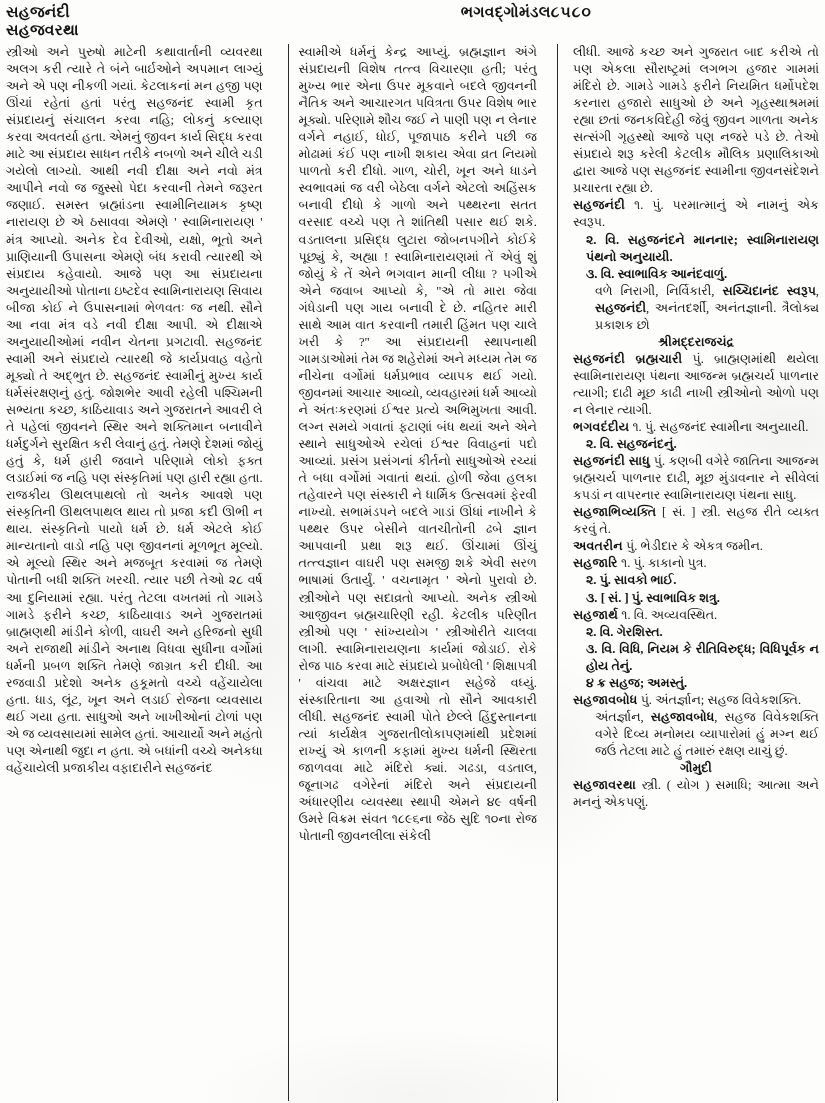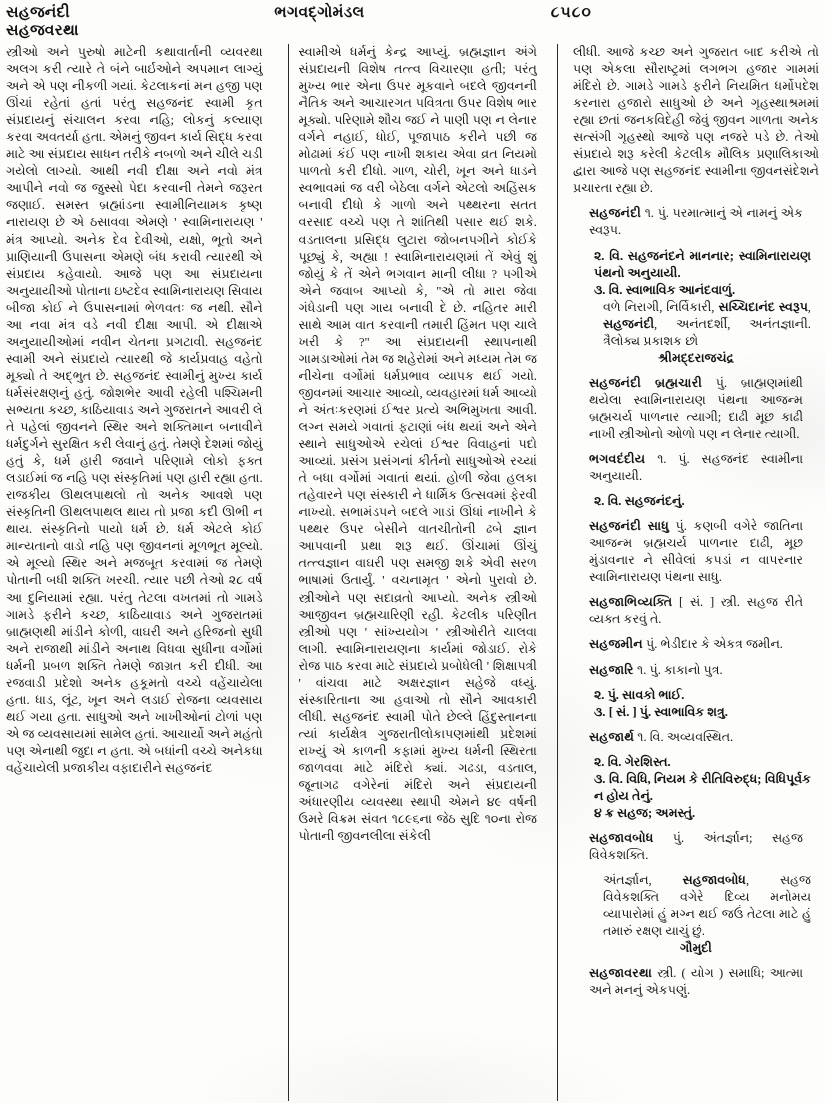--- a/index.html
+++ b/index.html
@@ -40,21 +40,21 @@
     align-items: flex-start;
     justify-content: space-between;
   }
   .hdr-left, .hdr-center, .hdr-right {
     font-weight: bold;
     font-size: 15.5px;
     line-height: 18px;
     letter-spacing: 0.2px;
   }
   .hdr-left { text-align: left; width: 33%; }
-  .hdr-center { text-align: left; width: 34%; }
+  .hdr-center { text-align: right; width: 34%; }
   .hdr-right { text-align: left; width: 33%; letter-spacing: 1.2px; }
   .hdr-left .l2 { display: block; }
 
   .columns {
     position: absolute;
     top: 44px;
     left: 6px;
     right: 6px;
     bottom: 2px;
     display: flex;
@@ -84,21 +84,21 @@
   .rule-1 { left: 282px; }
   .rule-2 { left: 551px; }
 
   p.para {
     margin: 0;
     text-indent: 0;
   }
 
   
   .entry {
-    margin: 8px;
+    margin: 0;
     text-align: justify;
   }
   .entry + .entry { margin-top: 0px; }
   .hw {
     font-weight: bold;
     letter-spacing: 0.2px;
   }
   .sense {
     margin: 0;
     padding-left: 13px;
@@ -174,21 +174,21 @@
             <p class="entry"><span class="hw">ભગવદંદીય</span><span> ૧. પું. સહજનંદ સ્વામીના અનુયાયી.</span></p>
             <p class="sense">૨. વિ. સહજનંદનું.</p>
           </div>
           <div class="entry">
             <p class="entry"><span class="hw">સહજનંદી સાધુ</span><span> પું. કણબી વગેરે જાતિના આજન્મ બ્રહ્મચર્ય પાળનાર દાઢી, મૂછ મુંડાવનાર ને સીવેલાં કપડાં ન વાપરનાર સ્વામિનારાયણ પંથના સાધુ.</span></p>
           </div>
           <div class="entry">
             <p class="entry"><span class="hw">સહજાભિવ્યક્તિ</span><span> [ સં. ]</span><span> સ્ત્રી. સહજ રીતે વ્યક્ત કરવું તે.</span></p>
           </div>
           <div class="entry">
-            <p class="entry"><span class="hw">સહજમીન</span><span> પું. ભેડીદાર કે એકત્ર જમીન.</span></p>
+            <p class="entry"><span class="hw">અવતરીન</span><span> પું. ભેડીદાર કે એકત્ર જમીન.</span></p>
           </div>
           <div class="entry">
             <p class="entry"><span class="hw">સહજારિ</span><span> ૧. પું. કાકાનો પુત્ર.</span></p>
             <p class="sense">૨. પું. સાવકો ભાઈ.</p>
             <p class="sense">૩. [ સં. ] પું. સ્વાભાવિક શત્રુ.</p>
           </div>
           <div class="entry">
             <p class="entry"><span class="hw">સહજાર્થ</span><span> ૧. વિ. અવ્યવસ્થિત.</span></p>
             <p class="sense">૨. વિ. ગેરશિસ્ત.</p>
             <p class="sense">૩. વિ. વિધિ, નિયમ કે રીતિવિરુદ્ધ; વિધિપૂર્વક ન હોય તેનું.</p>

